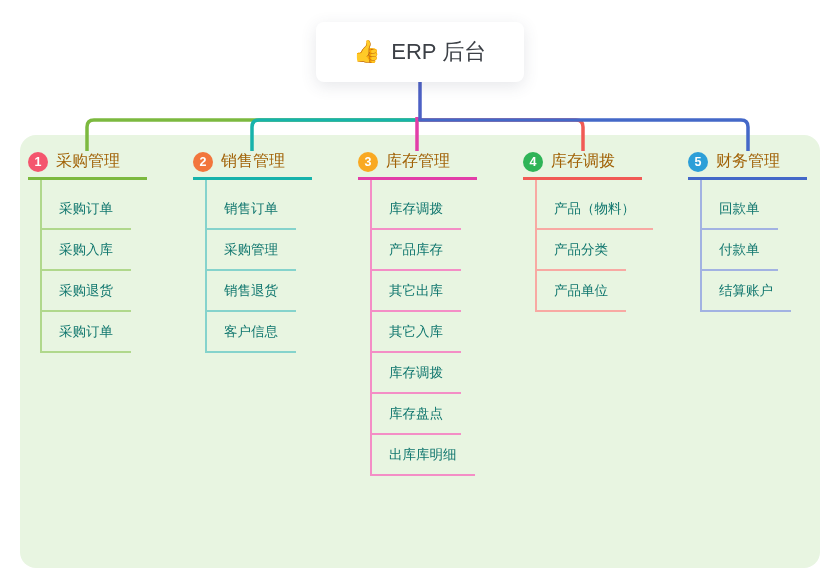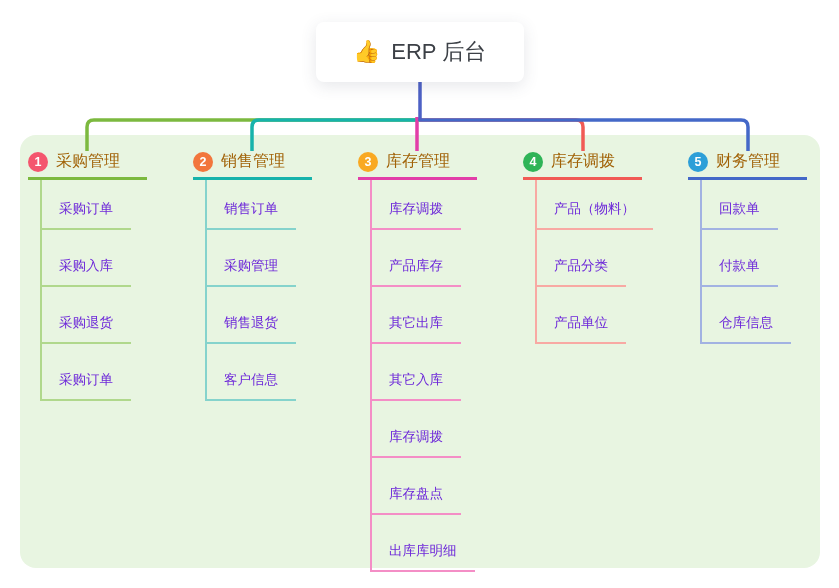--- a/index.html
+++ b/index.html
@@ -35,26 +35,26 @@
     width:20px;height:20px;border-radius:50%;flex:0 0 20px;
     display:inline-flex;align-items:center;justify-content:center;
     color:#ffffff;font-size:12.5px;font-weight:bold;
   }
   .branch-label{font-size:16px;color:#a16207;font-weight:500;white-space:nowrap;}
   .children{
     margin-left:12px;border-left:2px solid #ccc;
     display:flex;flex-direction:column;align-items:flex-start;
   }
   .child{
-    height:57px;border-bottom:2px solid #ccc;
+    height:41px;border-bottom:2px solid #ccc;
     display:flex;align-items:flex-end;
     padding:0 18px 10px 17px;box-sizing:border-box;white-space:nowrap;
   }
   .child:first-child{height:50px;}
-  .child-label{font-size:13.5px;color:#6d28d9;text-align:center;}
+  .child-label{font-size:13.5px;color:#0f766e;text-align:center;}
 </style>
 </head>
 <body>
 
 <div class="stage">
 
   <div class="panel" style="background: rgb(232, 245, 225);"></div>
 
   <svg class="connectors" viewBox="0 0 839 588" fill="none" stroke-width="3.5">
     <path d="M420 120 H94 Q87 120 87 127 V151" stroke="#7cb93f"></path>
@@ -163,19 +163,19 @@
           <span class="branch-label">财务管理</span>
         </div>
         <div class="children" style="border-left-color:#a2b2e2">
           <div class="child" style="border-bottom-color:#a2b2e2">
             <span class="child-label">回款单</span>
           </div>
           <div class="child" style="border-bottom-color:#a2b2e2">
             <span class="child-label">付款单</span>
           </div>
           <div class="child" style="border-bottom-color:#a2b2e2">
-            <span class="child-label">仓库信息</span>
+            <span class="child-label">结算账户</span>
           </div>
         </div>
       </div>
     </div>
 
 </div>
 
 </body></html>

